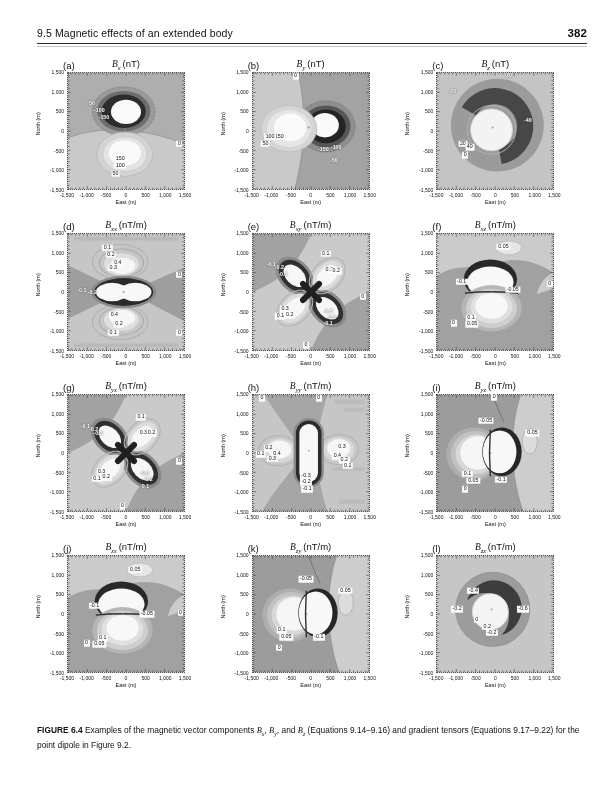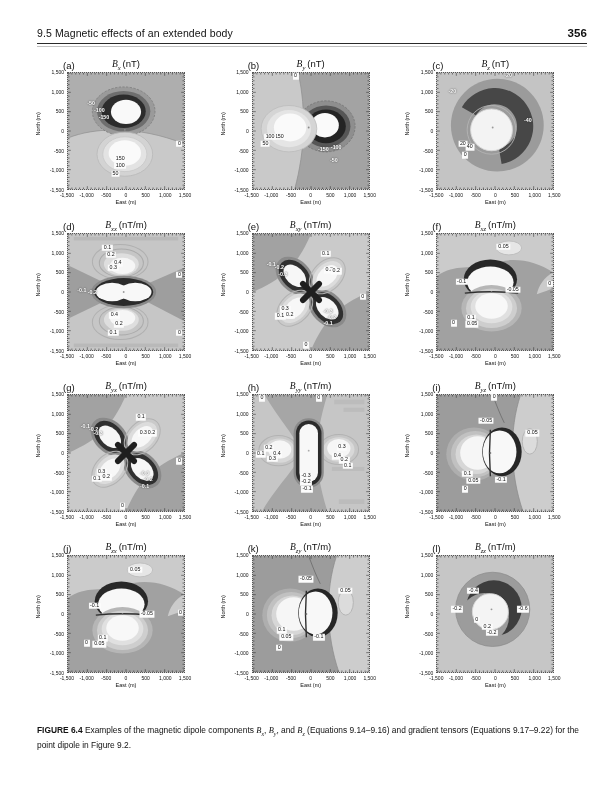--- a/index.html
+++ b/index.html
@@ -31,21 +31,21 @@
   .xlab{margin-left:33px;width:118px;text-align:center;font-size:5.5px;margin-top:0px;}
   .caption{position:absolute;left:37px;right:30px;top:724px;font-size:8.4px;line-height:1.55;text-align:left;}
   .capb{font-weight:bold;}
 </style>
 </head>
 <body>
 
 <div class="page">
   <div class="header">
     <span>9.5  Magnetic effects of an extended body</span>
-    <span class="pagenum">356</span>
+    <span class="pagenum">382</span>
   </div>
   <div class="rule"></div>
   <div class="rule2"></div>
   <div class="figure-grid">
       <div class="panel">
         <div class="ptitle">
           <span class="pletter">(a)</span>
           <span class="ptext"><span class="msym">B</span><sub>x</sub><span> (nT)</span></span>
         </div>
         <div class="pbody">
@@ -2237,14 +2237,14 @@
           <span class="xtick" style="left: 16.6667%;">-1,000</span>
           <span class="xtick" style="left: 33.3333%;">-500</span>
           <span class="xtick" style="left: 50%;">0</span>
           <span class="xtick" style="left: 66.6667%;">500</span>
           <span class="xtick" style="left: 83.3333%;">1,000</span>
           <span class="xtick" style="left: 100%;">1,500</span>
         </div>
         <div class="xlab">East (m)</div>
       </div>
     </div>
-  <div class="caption"><span class="capb">FIGURE 6.4</span><span>  Examples of the magnetic dipole components </span><span class="msym">B</span><sub>x</sub><span>, </span><span class="msym">B</span><sub>y</sub><span>, and </span><span class="msym">B</span><sub>z</sub><span> (Equations 9.14–9.16) and gradient tensors (Equations 9.17–9.22) for the point dipole in Figure 9.2.</span></div>
+  <div class="caption"><span class="capb">FIGURE 6.4</span><span>  Examples of the magnetic vector components </span><span class="msym">B</span><sub>x</sub><span>, </span><span class="msym">B</span><sub>y</sub><span>, and </span><span class="msym">B</span><sub>z</sub><span> (Equations 9.14–9.16) and gradient tensors (Equations 9.17–9.22) for the point dipole in Figure 9.2.</span></div>
 </div>
 
 </body></html>

